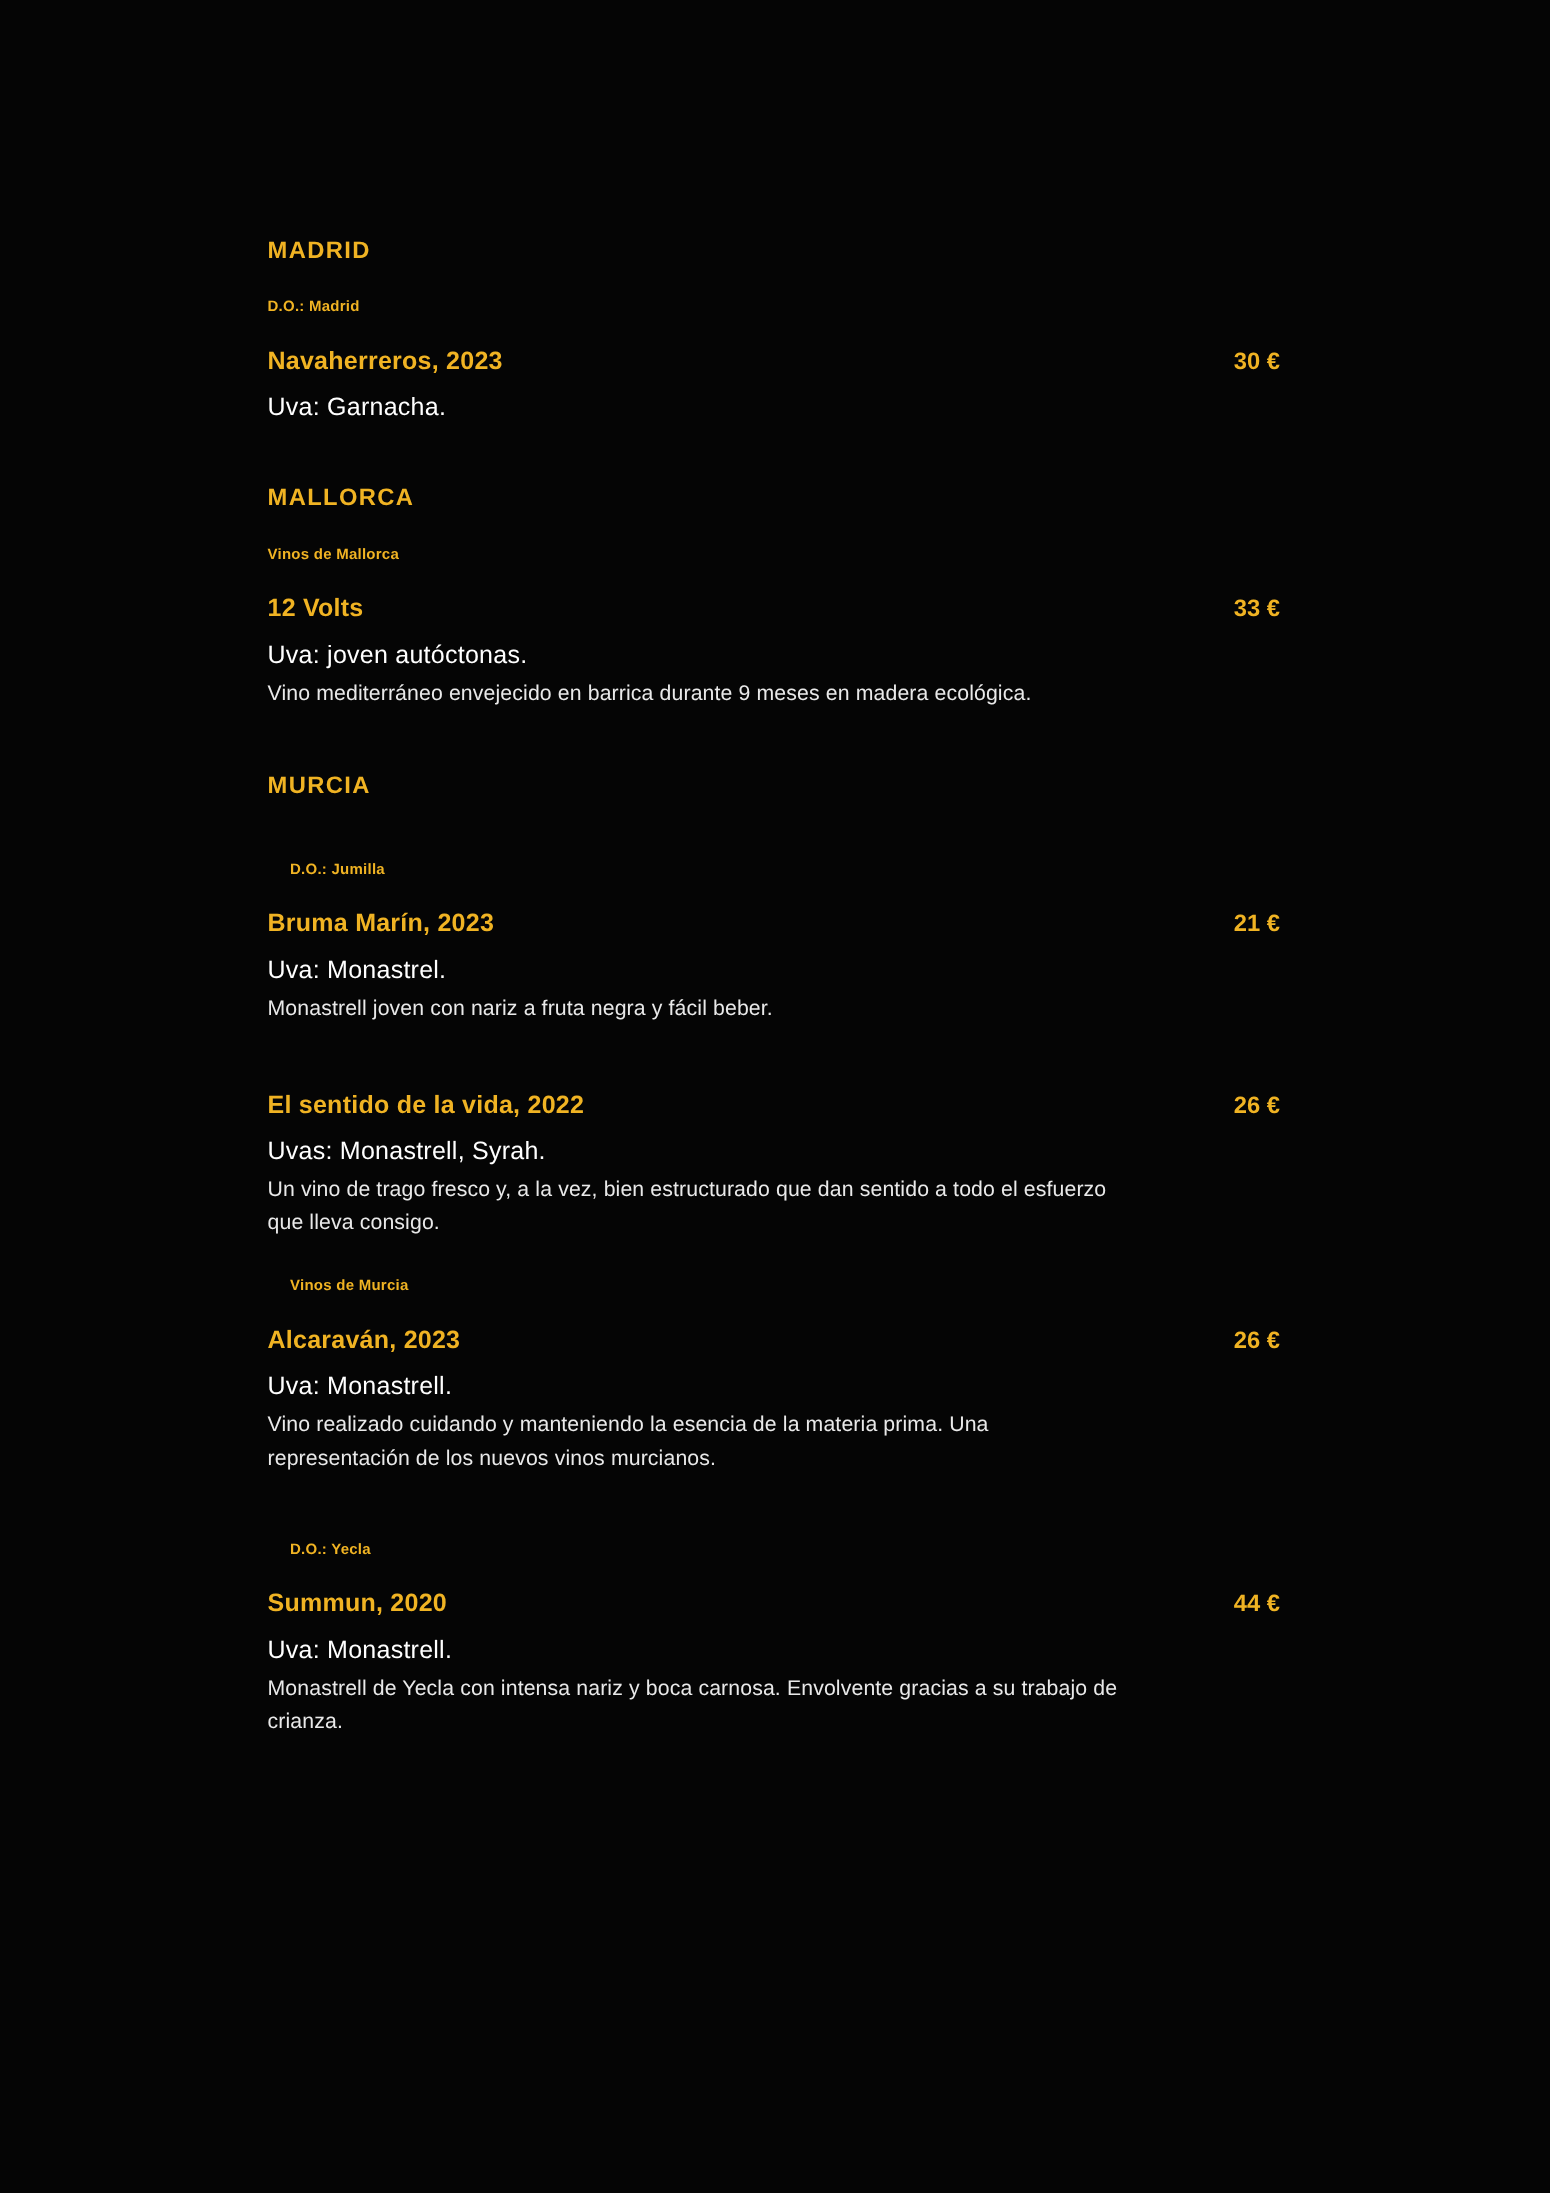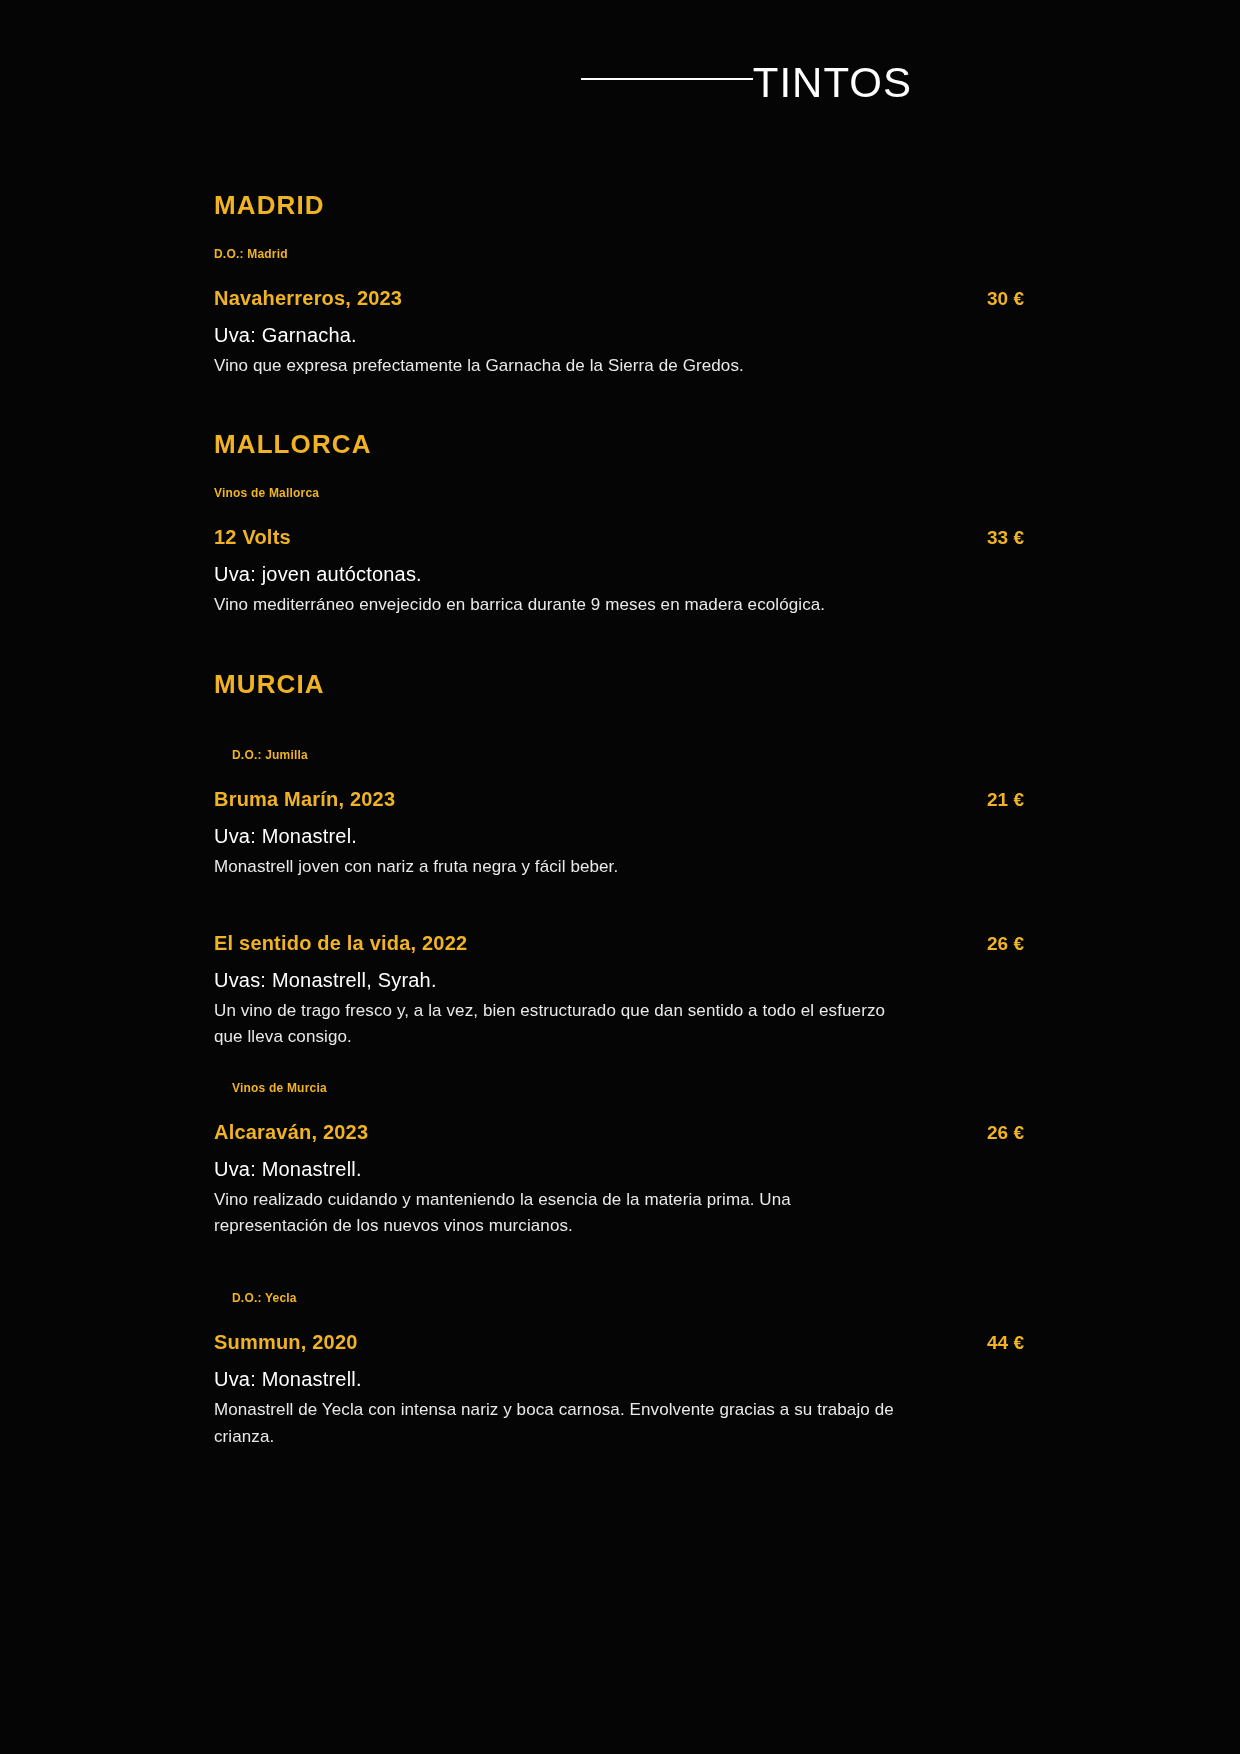--- a/index.html
+++ b/index.html
@@ -50,21 +50,21 @@
 
   
   .content {
     position: absolute;
     top: 190px;
     left: 214px;
     width: 812px;
   }
 
   .region {
-    font-size: 26px;
+    font-size: 19px;
     font-weight: bold;
     letter-spacing: 1.1px;
     color: #f0b323;
     margin: 0 0 26px 0;
   }
   .region.spaced-top {
     margin-top: 50px;
   }
 
   .do {
@@ -116,38 +116,33 @@
     letter-spacing: .1px;
   }
 
   .gap-lg { height: 22px; }
 </style>
 </head>
 <body>
 
 <div class="page">
 
-  <div class="header">
-    <span class="header-rule"></span>
-    <span class="header-title">TINTOS</span>
-  </div>
 
   <div class="content">
 
     <div>
       <div class="region">MADRID</div>
       <div class="do">D.O.: Madrid</div>
 
       <div class="wine">
         <div class="wine-head">
           <span class="wine-name">Navaherreros, 2023</span>
           <span class="wine-price">30 €</span>
         </div>
         <div class="wine-grape">Uva: Garnacha.</div>
-        <div class="wine-desc">Vino que expresa prefectamente la Garnacha de la Sierra de Gredos.</div>
       </div>
     </div>
 
     <div>
       <div class="region spaced-top">MALLORCA</div>
       <div class="do">Vinos de Mallorca</div>
 
       <div class="wine">
         <div class="wine-head">
           <span class="wine-name">12 Volts</span>

